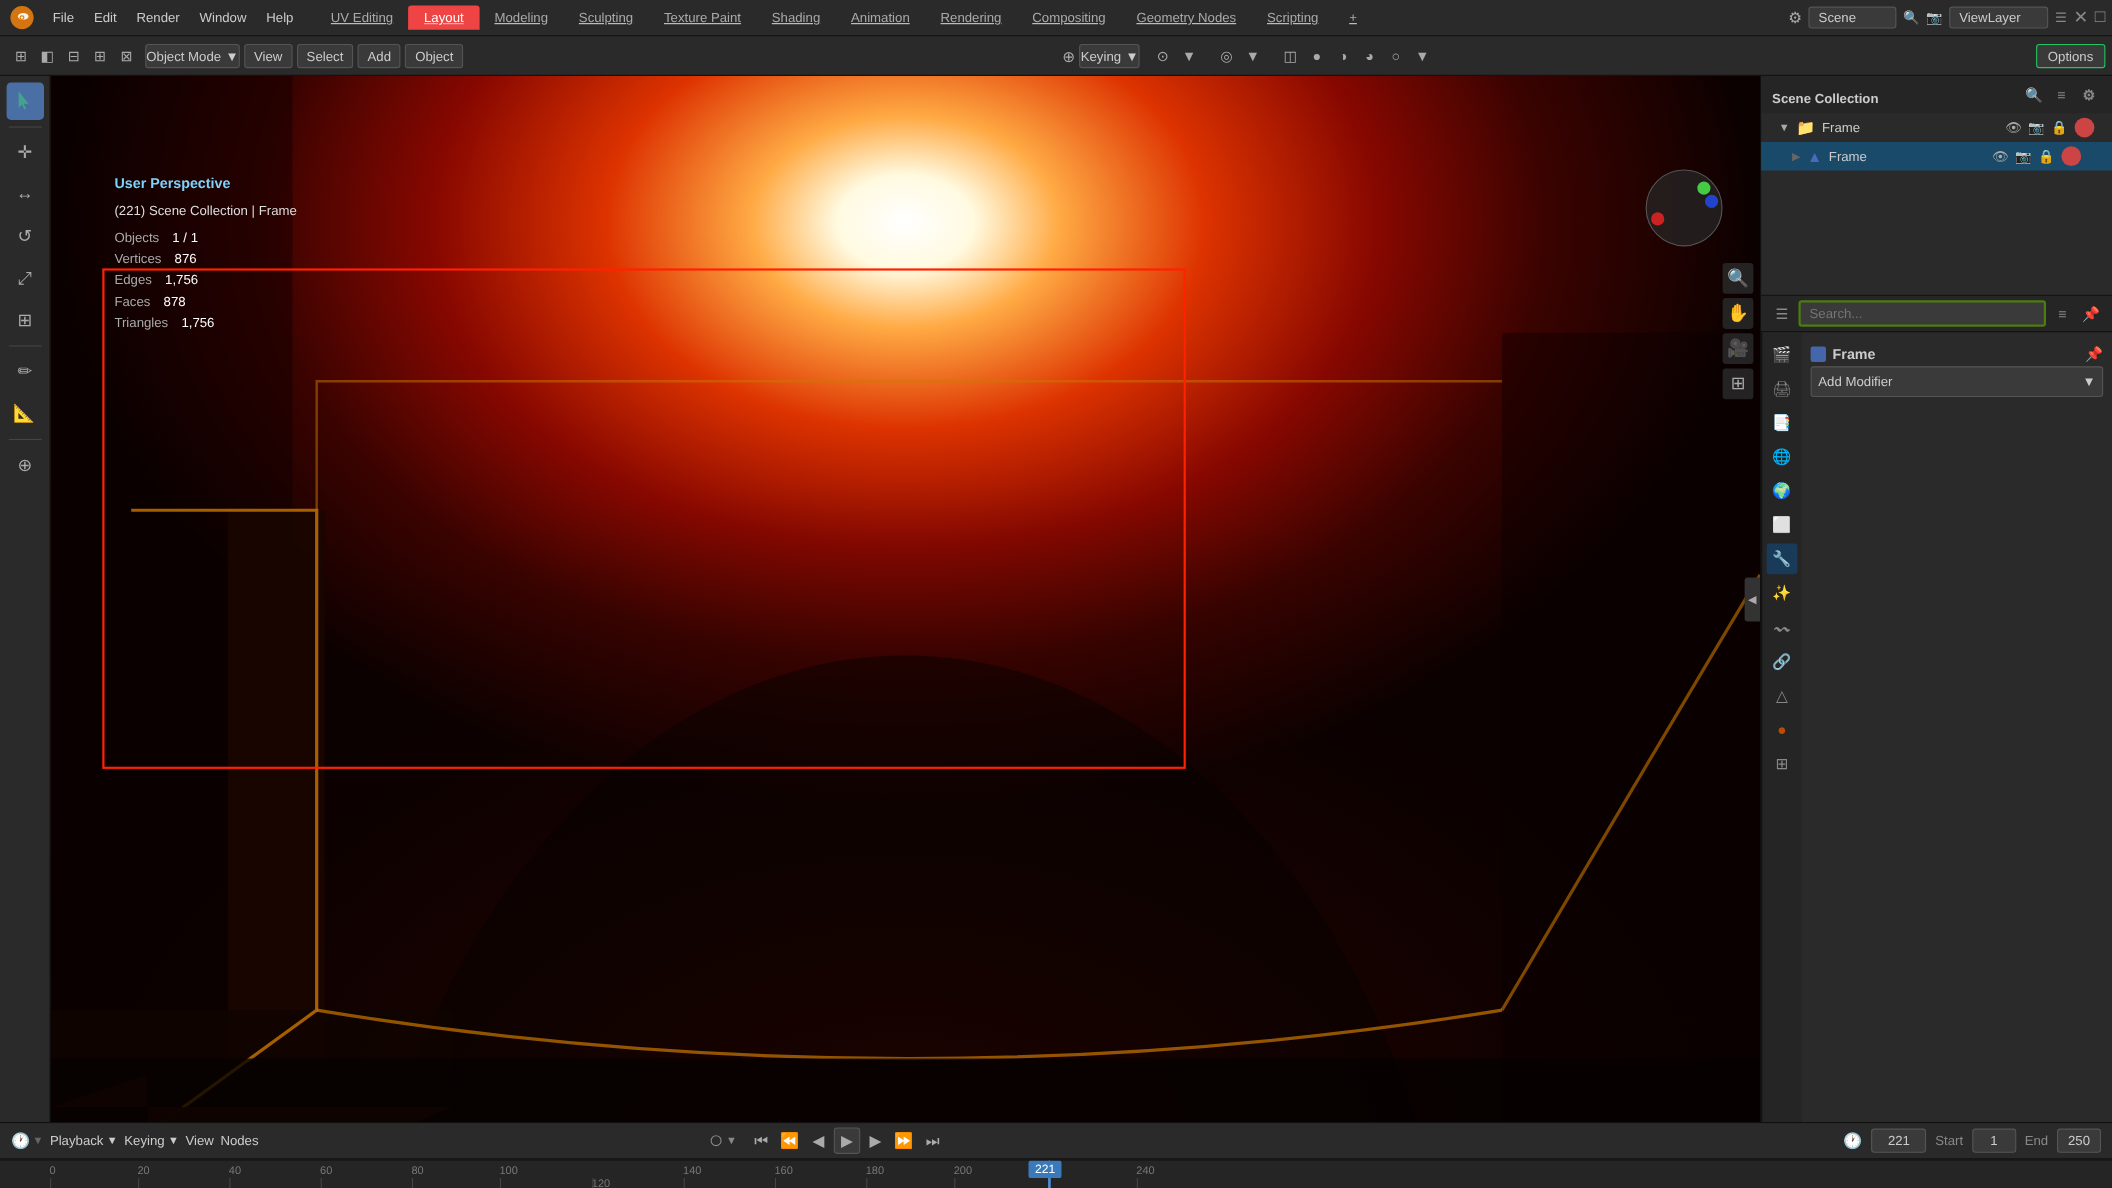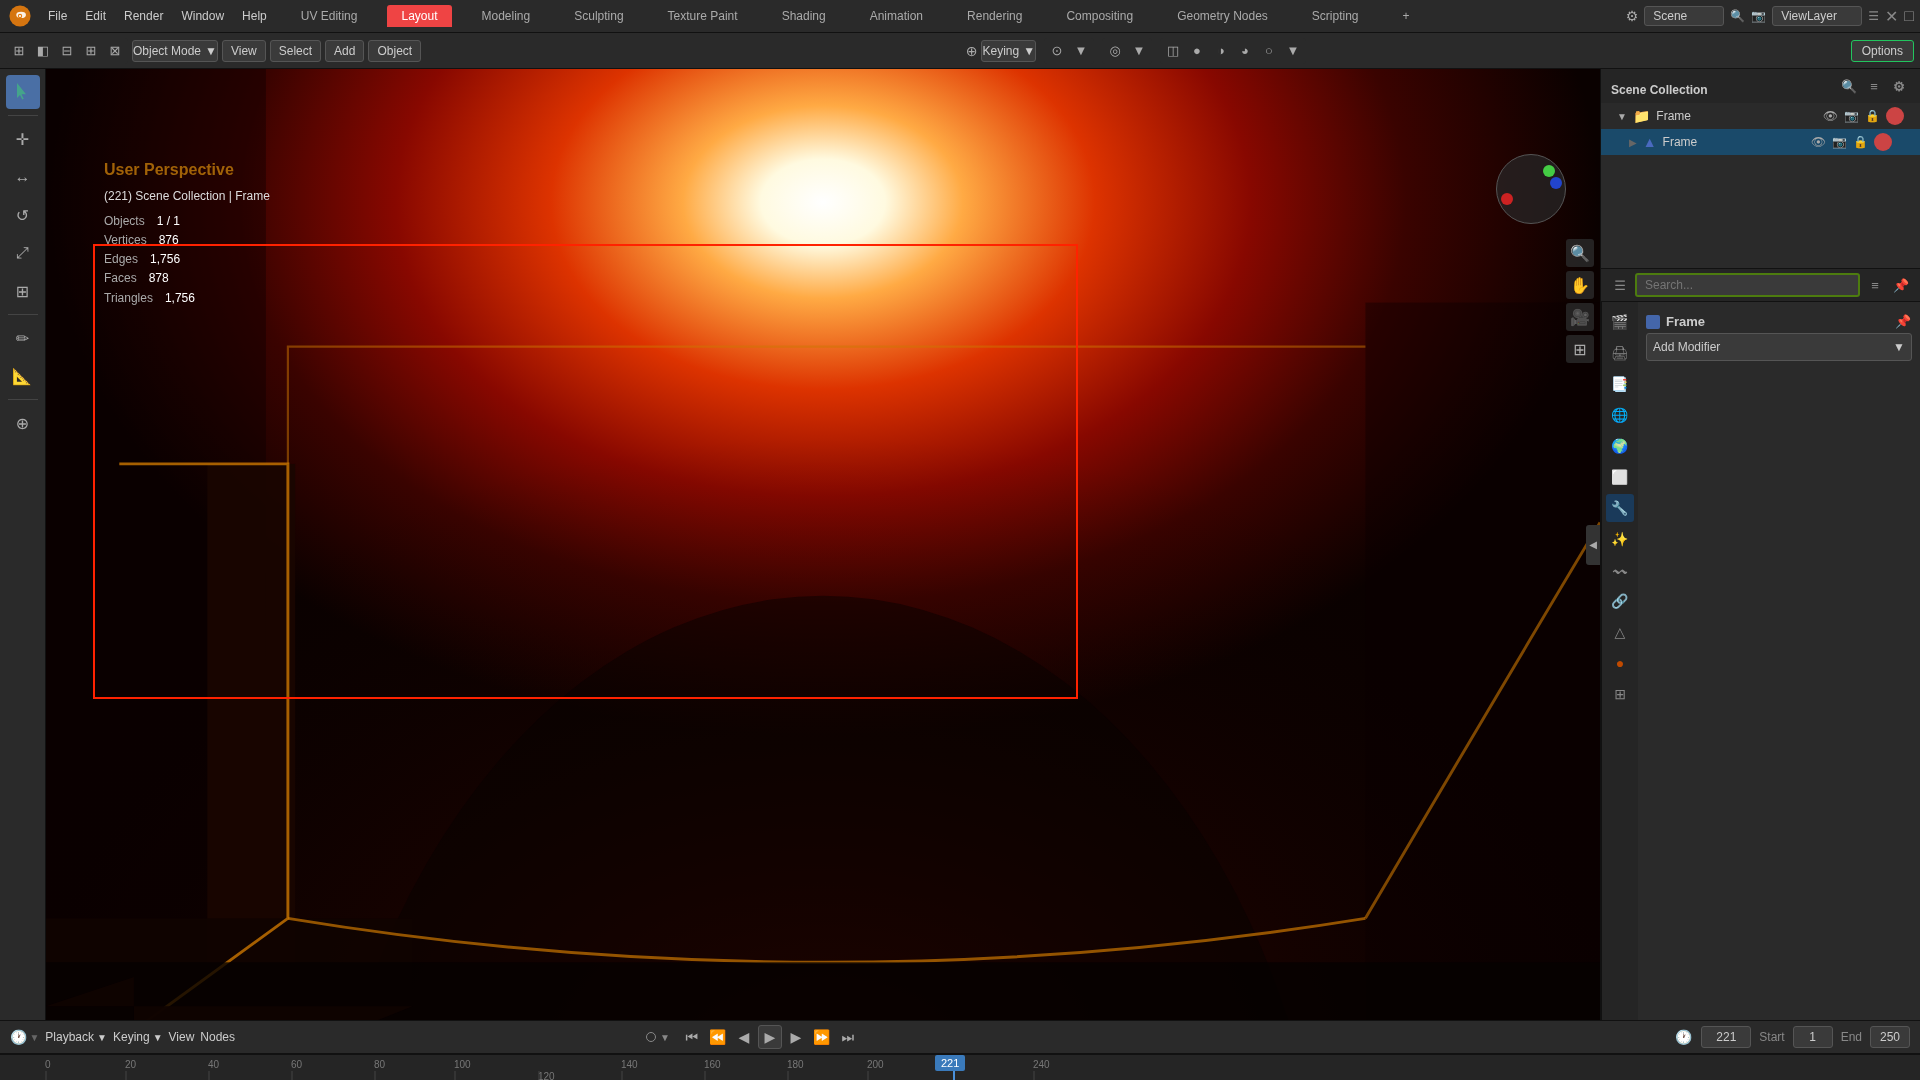--- a/index.html
+++ b/index.html
@@ -25,22 +25,23 @@
     }
     .menu-item {
       padding: 4px 8px;
       color: #ccc;
       cursor: pointer;
       border-radius: 3px;
       font-size: 12px;
     }
     .workspace-tabs {
       display: flex;
-      gap: 16px;
+      gap: 0;
       margin-left: 10px;
+      text-decoration: underline;
     }
     .workspace-tab {
       padding: 4px 14px;
       color: #aaa;
       cursor: pointer;
       font-size: 12px;
       border-radius: 3px 3px 0 0;
     }
     .workspace-tab.active {
       background: #ef4444;
@@ -177,23 +178,23 @@
     #viewport-info {
       position: absolute;
       top: 88px;
       left: 58px;
       z-index: 10;
       color: #fff;
       font-size: 12px;
       line-height: 1.6;
     }
     .info-title {
-      font-size: 16px;
+      font-size: 13px;
       font-weight: bold;
-      color: #a16207;
+      color: #7dd3fc;
       margin-bottom: 4px;
     }
     .info-subtitle {
       font-size: 12px;
       color: #ddd;
       margin-bottom: 6px;
     }
     .info-row {
       display: flex;
       gap: 12px;

